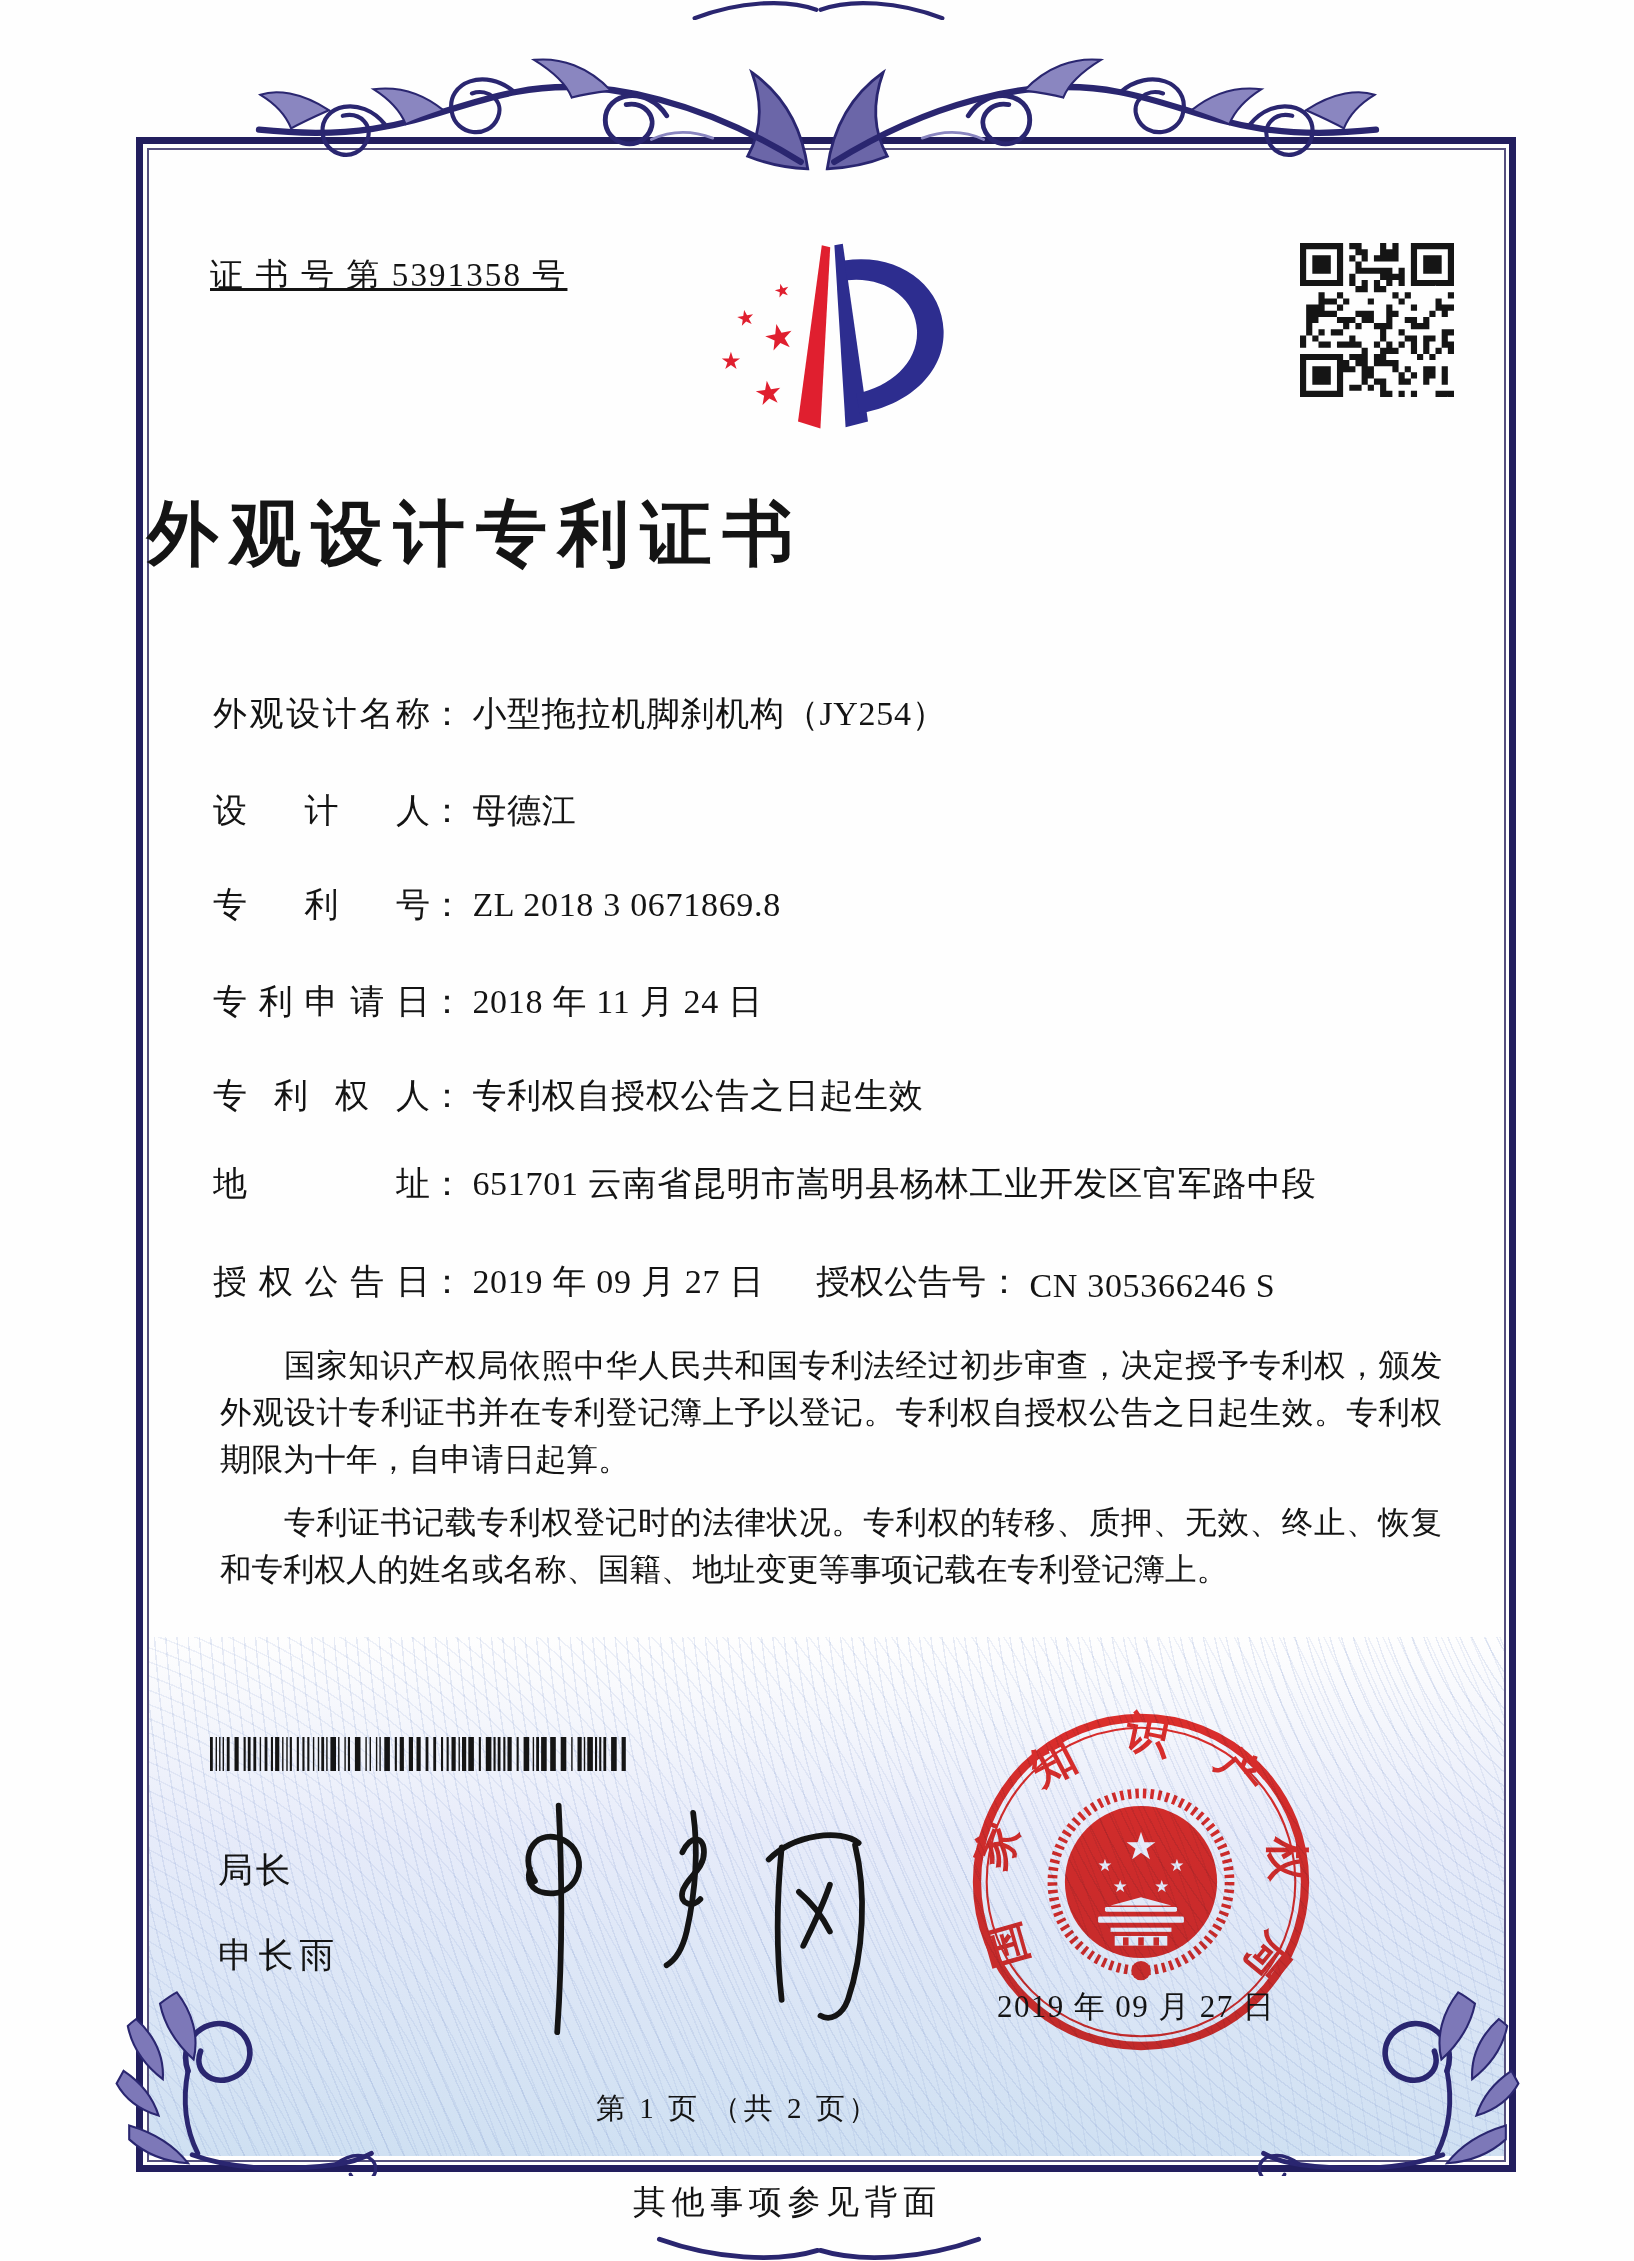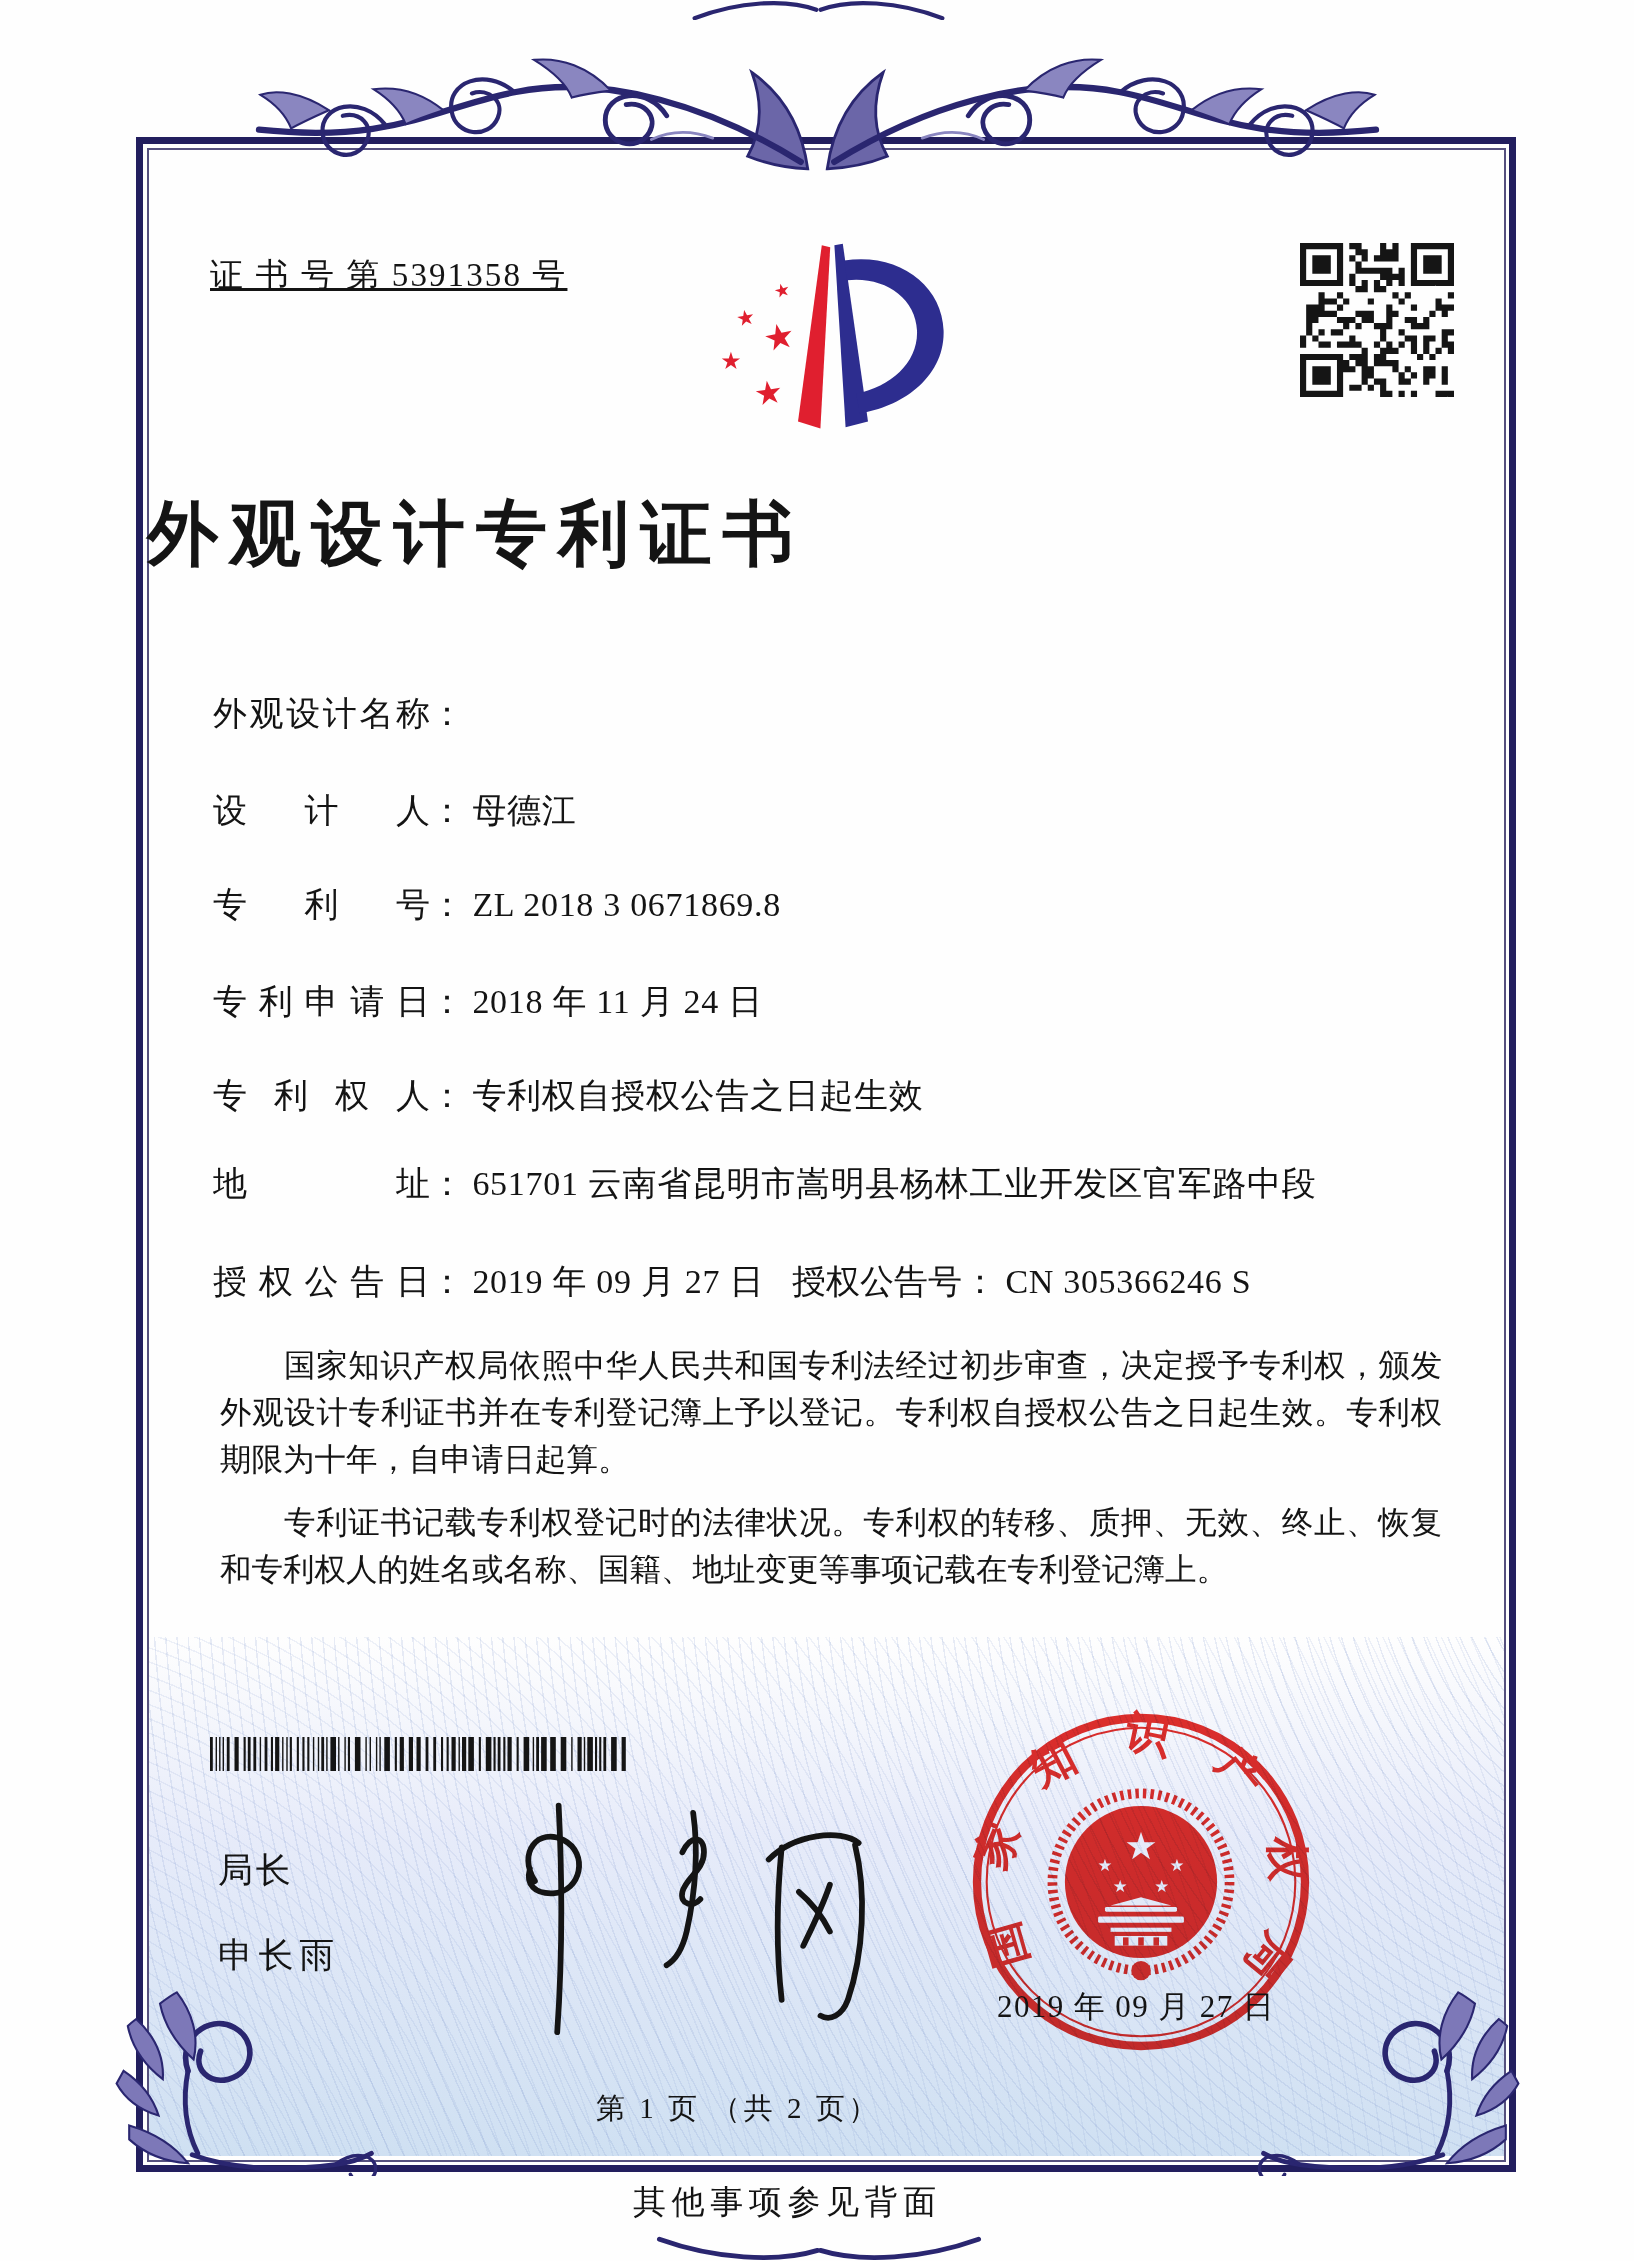--- a/index.html
+++ b/index.html
@@ -112,20 +112,21 @@
 
   <svg id="qr" class="abs" viewBox="0 0 220 220">
       <path d="M0.00,0.00h8.80v8.80h-8.80zM8.80,0.00h8.80v8.80h-8.80zM17.60,0.00h8.80v8.80h-8.80zM26.40,0.00h8.80v8.80h-8.80zM35.20,0.00h8.80v8.80h-8.80zM44.00,0.00h8.80v8.80h-8.80zM52.80,0.00h8.80v8.80h-8.80zM70.40,0.00h8.80v8.80h-8.80zM79.20,0.00h8.80v8.80h-8.80zM114.40,0.00h8.80v8.80h-8.80zM132.00,0.00h8.80v8.80h-8.80zM158.40,0.00h8.80v8.80h-8.80zM167.20,0.00h8.80v8.80h-8.80zM176.00,0.00h8.80v8.80h-8.80zM184.80,0.00h8.80v8.80h-8.80zM193.60,0.00h8.80v8.80h-8.80zM202.40,0.00h8.80v8.80h-8.80zM211.20,0.00h8.80v8.80h-8.80zM0.00,8.80h8.80v8.80h-8.80zM52.80,8.80h8.80v8.80h-8.80zM79.20,8.80h8.80v8.80h-8.80zM88.00,8.80h8.80v8.80h-8.80zM114.40,8.80h8.80v8.80h-8.80zM123.20,8.80h8.80v8.80h-8.80zM132.00,8.80h8.80v8.80h-8.80zM158.40,8.80h8.80v8.80h-8.80zM211.20,8.80h8.80v8.80h-8.80zM0.00,17.60h8.80v8.80h-8.80zM17.60,17.60h8.80v8.80h-8.80zM26.40,17.60h8.80v8.80h-8.80zM35.20,17.60h8.80v8.80h-8.80zM52.80,17.60h8.80v8.80h-8.80zM70.40,17.60h8.80v8.80h-8.80zM88.00,17.60h8.80v8.80h-8.80zM105.60,17.60h8.80v8.80h-8.80zM114.40,17.60h8.80v8.80h-8.80zM123.20,17.60h8.80v8.80h-8.80zM132.00,17.60h8.80v8.80h-8.80zM158.40,17.60h8.80v8.80h-8.80zM176.00,17.60h8.80v8.80h-8.80zM184.80,17.60h8.80v8.80h-8.80zM193.60,17.60h8.80v8.80h-8.80zM211.20,17.60h8.80v8.80h-8.80zM0.00,26.40h8.80v8.80h-8.80zM17.60,26.40h8.80v8.80h-8.80zM26.40,26.40h8.80v8.80h-8.80zM35.20,26.40h8.80v8.80h-8.80zM52.80,26.40h8.80v8.80h-8.80zM79.20,26.40h8.80v8.80h-8.80zM158.40,26.40h8.80v8.80h-8.80zM176.00,26.40h8.80v8.80h-8.80zM184.80,26.40h8.80v8.80h-8.80zM193.60,26.40h8.80v8.80h-8.80zM211.20,26.40h8.80v8.80h-8.80zM0.00,35.20h8.80v8.80h-8.80zM17.60,35.20h8.80v8.80h-8.80zM26.40,35.20h8.80v8.80h-8.80zM35.20,35.20h8.80v8.80h-8.80zM52.80,35.20h8.80v8.80h-8.80zM79.20,35.20h8.80v8.80h-8.80zM88.00,35.20h8.80v8.80h-8.80zM96.80,35.20h8.80v8.80h-8.80zM105.60,35.20h8.80v8.80h-8.80zM114.40,35.20h8.80v8.80h-8.80zM123.20,35.20h8.80v8.80h-8.80zM140.80,35.20h8.80v8.80h-8.80zM158.40,35.20h8.80v8.80h-8.80zM176.00,35.20h8.80v8.80h-8.80zM184.80,35.20h8.80v8.80h-8.80zM193.60,35.20h8.80v8.80h-8.80zM211.20,35.20h8.80v8.80h-8.80zM0.00,44.00h8.80v8.80h-8.80zM52.80,44.00h8.80v8.80h-8.80zM70.40,44.00h8.80v8.80h-8.80zM114.40,44.00h8.80v8.80h-8.80zM123.20,44.00h8.80v8.80h-8.80zM132.00,44.00h8.80v8.80h-8.80zM140.80,44.00h8.80v8.80h-8.80zM158.40,44.00h8.80v8.80h-8.80zM211.20,44.00h8.80v8.80h-8.80zM0.00,52.80h8.80v8.80h-8.80zM8.80,52.80h8.80v8.80h-8.80zM17.60,52.80h8.80v8.80h-8.80zM26.40,52.80h8.80v8.80h-8.80zM35.20,52.80h8.80v8.80h-8.80zM44.00,52.80h8.80v8.80h-8.80zM52.80,52.80h8.80v8.80h-8.80zM70.40,52.80h8.80v8.80h-8.80zM88.00,52.80h8.80v8.80h-8.80zM105.60,52.80h8.80v8.80h-8.80zM123.20,52.80h8.80v8.80h-8.80zM140.80,52.80h8.80v8.80h-8.80zM158.40,52.80h8.80v8.80h-8.80zM167.20,52.80h8.80v8.80h-8.80zM176.00,52.80h8.80v8.80h-8.80zM184.80,52.80h8.80v8.80h-8.80zM193.60,52.80h8.80v8.80h-8.80zM202.40,52.80h8.80v8.80h-8.80zM211.20,52.80h8.80v8.80h-8.80zM79.20,61.60h8.80v8.80h-8.80zM88.00,61.60h8.80v8.80h-8.80zM105.60,61.60h8.80v8.80h-8.80zM114.40,61.60h8.80v8.80h-8.80zM26.40,70.40h8.80v8.80h-8.80zM52.80,70.40h8.80v8.80h-8.80zM132.00,70.40h8.80v8.80h-8.80zM149.60,70.40h8.80v8.80h-8.80zM211.20,70.40h8.80v8.80h-8.80zM26.40,79.20h8.80v8.80h-8.80zM35.20,79.20h8.80v8.80h-8.80zM44.00,79.20h8.80v8.80h-8.80zM61.60,79.20h8.80v8.80h-8.80zM96.80,79.20h8.80v8.80h-8.80zM140.80,79.20h8.80v8.80h-8.80zM193.60,79.20h8.80v8.80h-8.80zM8.80,88.00h8.80v8.80h-8.80zM17.60,88.00h8.80v8.80h-8.80zM26.40,88.00h8.80v8.80h-8.80zM52.80,88.00h8.80v8.80h-8.80zM123.20,88.00h8.80v8.80h-8.80zM158.40,88.00h8.80v8.80h-8.80zM193.60,88.00h8.80v8.80h-8.80zM202.40,88.00h8.80v8.80h-8.80zM211.20,88.00h8.80v8.80h-8.80zM8.80,96.80h8.80v8.80h-8.80zM17.60,96.80h8.80v8.80h-8.80zM26.40,96.80h8.80v8.80h-8.80zM35.20,96.80h8.80v8.80h-8.80zM44.00,96.80h8.80v8.80h-8.80zM79.20,96.80h8.80v8.80h-8.80zM88.00,96.80h8.80v8.80h-8.80zM96.80,96.80h8.80v8.80h-8.80zM123.20,96.80h8.80v8.80h-8.80zM132.00,96.80h8.80v8.80h-8.80zM184.80,96.80h8.80v8.80h-8.80zM202.40,96.80h8.80v8.80h-8.80zM8.80,105.60h8.80v8.80h-8.80zM17.60,105.60h8.80v8.80h-8.80zM52.80,105.60h8.80v8.80h-8.80zM61.60,105.60h8.80v8.80h-8.80zM70.40,105.60h8.80v8.80h-8.80zM88.00,105.60h8.80v8.80h-8.80zM96.80,105.60h8.80v8.80h-8.80zM123.20,105.60h8.80v8.80h-8.80zM149.60,105.60h8.80v8.80h-8.80zM158.40,105.60h8.80v8.80h-8.80zM176.00,105.60h8.80v8.80h-8.80zM8.80,114.40h8.80v8.80h-8.80zM61.60,114.40h8.80v8.80h-8.80zM79.20,114.40h8.80v8.80h-8.80zM105.60,114.40h8.80v8.80h-8.80zM114.40,114.40h8.80v8.80h-8.80zM123.20,114.40h8.80v8.80h-8.80zM158.40,114.40h8.80v8.80h-8.80zM167.20,114.40h8.80v8.80h-8.80zM176.00,114.40h8.80v8.80h-8.80zM8.80,123.20h8.80v8.80h-8.80zM26.40,123.20h8.80v8.80h-8.80zM44.00,123.20h8.80v8.80h-8.80zM52.80,123.20h8.80v8.80h-8.80zM114.40,123.20h8.80v8.80h-8.80zM140.80,123.20h8.80v8.80h-8.80zM202.40,123.20h8.80v8.80h-8.80zM211.20,123.20h8.80v8.80h-8.80zM0.00,132.00h8.80v8.80h-8.80zM17.60,132.00h8.80v8.80h-8.80zM70.40,132.00h8.80v8.80h-8.80zM114.40,132.00h8.80v8.80h-8.80zM149.60,132.00h8.80v8.80h-8.80zM158.40,132.00h8.80v8.80h-8.80zM176.00,132.00h8.80v8.80h-8.80zM184.80,132.00h8.80v8.80h-8.80zM202.40,132.00h8.80v8.80h-8.80zM0.00,140.80h8.80v8.80h-8.80zM26.40,140.80h8.80v8.80h-8.80zM35.20,140.80h8.80v8.80h-8.80zM52.80,140.80h8.80v8.80h-8.80zM61.60,140.80h8.80v8.80h-8.80zM70.40,140.80h8.80v8.80h-8.80zM79.20,140.80h8.80v8.80h-8.80zM105.60,140.80h8.80v8.80h-8.80zM123.20,140.80h8.80v8.80h-8.80zM140.80,140.80h8.80v8.80h-8.80zM158.40,140.80h8.80v8.80h-8.80zM176.00,140.80h8.80v8.80h-8.80zM202.40,140.80h8.80v8.80h-8.80zM211.20,140.80h8.80v8.80h-8.80zM88.00,149.60h8.80v8.80h-8.80zM114.40,149.60h8.80v8.80h-8.80zM123.20,149.60h8.80v8.80h-8.80zM132.00,149.60h8.80v8.80h-8.80zM158.40,149.60h8.80v8.80h-8.80zM176.00,149.60h8.80v8.80h-8.80zM193.60,149.60h8.80v8.80h-8.80zM211.20,149.60h8.80v8.80h-8.80zM0.00,158.40h8.80v8.80h-8.80zM8.80,158.40h8.80v8.80h-8.80zM17.60,158.40h8.80v8.80h-8.80zM26.40,158.40h8.80v8.80h-8.80zM35.20,158.40h8.80v8.80h-8.80zM44.00,158.40h8.80v8.80h-8.80zM52.80,158.40h8.80v8.80h-8.80zM70.40,158.40h8.80v8.80h-8.80zM79.20,158.40h8.80v8.80h-8.80zM88.00,158.40h8.80v8.80h-8.80zM105.60,158.40h8.80v8.80h-8.80zM114.40,158.40h8.80v8.80h-8.80zM167.20,158.40h8.80v8.80h-8.80zM184.80,158.40h8.80v8.80h-8.80zM0.00,167.20h8.80v8.80h-8.80zM52.80,167.20h8.80v8.80h-8.80zM61.60,167.20h8.80v8.80h-8.80zM79.20,167.20h8.80v8.80h-8.80zM88.00,167.20h8.80v8.80h-8.80zM105.60,167.20h8.80v8.80h-8.80zM114.40,167.20h8.80v8.80h-8.80zM123.20,167.20h8.80v8.80h-8.80zM132.00,167.20h8.80v8.80h-8.80zM0.00,176.00h8.80v8.80h-8.80zM17.60,176.00h8.80v8.80h-8.80zM26.40,176.00h8.80v8.80h-8.80zM35.20,176.00h8.80v8.80h-8.80zM52.80,176.00h8.80v8.80h-8.80zM61.60,176.00h8.80v8.80h-8.80zM70.40,176.00h8.80v8.80h-8.80zM88.00,176.00h8.80v8.80h-8.80zM96.80,176.00h8.80v8.80h-8.80zM132.00,176.00h8.80v8.80h-8.80zM149.60,176.00h8.80v8.80h-8.80zM176.00,176.00h8.80v8.80h-8.80zM184.80,176.00h8.80v8.80h-8.80zM202.40,176.00h8.80v8.80h-8.80zM0.00,184.80h8.80v8.80h-8.80zM17.60,184.80h8.80v8.80h-8.80zM26.40,184.80h8.80v8.80h-8.80zM35.20,184.80h8.80v8.80h-8.80zM52.80,184.80h8.80v8.80h-8.80zM88.00,184.80h8.80v8.80h-8.80zM96.80,184.80h8.80v8.80h-8.80zM140.80,184.80h8.80v8.80h-8.80zM158.40,184.80h8.80v8.80h-8.80zM176.00,184.80h8.80v8.80h-8.80zM184.80,184.80h8.80v8.80h-8.80zM202.40,184.80h8.80v8.80h-8.80zM0.00,193.60h8.80v8.80h-8.80zM17.60,193.60h8.80v8.80h-8.80zM26.40,193.60h8.80v8.80h-8.80zM35.20,193.60h8.80v8.80h-8.80zM52.80,193.60h8.80v8.80h-8.80zM88.00,193.60h8.80v8.80h-8.80zM105.60,193.60h8.80v8.80h-8.80zM114.40,193.60h8.80v8.80h-8.80zM140.80,193.60h8.80v8.80h-8.80zM149.60,193.60h8.80v8.80h-8.80zM176.00,193.60h8.80v8.80h-8.80zM202.40,193.60h8.80v8.80h-8.80zM0.00,202.40h8.80v8.80h-8.80zM52.80,202.40h8.80v8.80h-8.80zM70.40,202.40h8.80v8.80h-8.80zM79.20,202.40h8.80v8.80h-8.80zM96.80,202.40h8.80v8.80h-8.80zM114.40,202.40h8.80v8.80h-8.80zM0.00,211.20h8.80v8.80h-8.80zM8.80,211.20h8.80v8.80h-8.80zM17.60,211.20h8.80v8.80h-8.80zM26.40,211.20h8.80v8.80h-8.80zM35.20,211.20h8.80v8.80h-8.80zM44.00,211.20h8.80v8.80h-8.80zM52.80,211.20h8.80v8.80h-8.80zM114.40,211.20h8.80v8.80h-8.80zM123.20,211.20h8.80v8.80h-8.80zM140.80,211.20h8.80v8.80h-8.80zM158.40,211.20h8.80v8.80h-8.80zM193.60,211.20h8.80v8.80h-8.80zM202.40,211.20h8.80v8.80h-8.80zM211.20,211.20h8.80v8.80h-8.80z" fill="#151515"></path>
     </svg>
 
   <div id="title" class="abs">外观设计专利证书</div>
 
   <div class="row" style="left:213px;top:691px;justify-content:center;">
     <span class="flabel">外观设计名称</span>
       <span class="colon">：</span>
+      <span class="fvalue">小型拖拉机脚刹机构（JY254）</span>
   </div>
   <div class="row" style="left:213px;top:788px;">
     <span class="flabel">设计人</span>
       <span class="colon">：</span>
       <span class="fvalue">母德江</span>
   </div>
   <div class="row" style="left:213px;top:882px;">
     <span class="flabel">专利号</span>
       <span class="colon">：</span>
       <span class="fvalue">ZL 2018 3 0671869.8</span>
@@ -144,21 +145,21 @@
     <span class="flabel">地址</span>
       <span class="colon">：</span>
       <span class="fvalue">651701 云南省昆明市嵩明县杨林工业开发区官军路中段</span>
   </div>
 
   <div class="row" style="left:213px;top:1259px;">
     <span class="flabel">授权公告日</span>
       <span class="colon">：</span>
       <span class="fvalue">2019 年 09 月 27 日</span>
   </div>
-  <div class="row" style="left:792px;top:1259px;">
+  <div class="row" style="left:816px;top:1259px;align-items:flex-end;">
     <span class="flabel-tight">授权公告号</span>
       <span class="colon">：</span>
       <span class="fvalue">CN 305366246 S</span>
   </div>
 
   <div id="body-text" class="abs">
     <p>国家知识产权局依照中华人民共和国专利法经过初步审查，决定授予专利权，颁发外观设计专利证书并在专利登记簿上予以登记。专利权自授权公告之日起生效。专利权期限为十年，自申请日起算。</p>
     <p>专利证书记载专利权登记时的法律状况。专利权的转移、质押、无效、终止、恢复和专利权人的姓名或名称、国籍、地址变更等事项记载在专利登记簿上。</p>
   </div>
 

